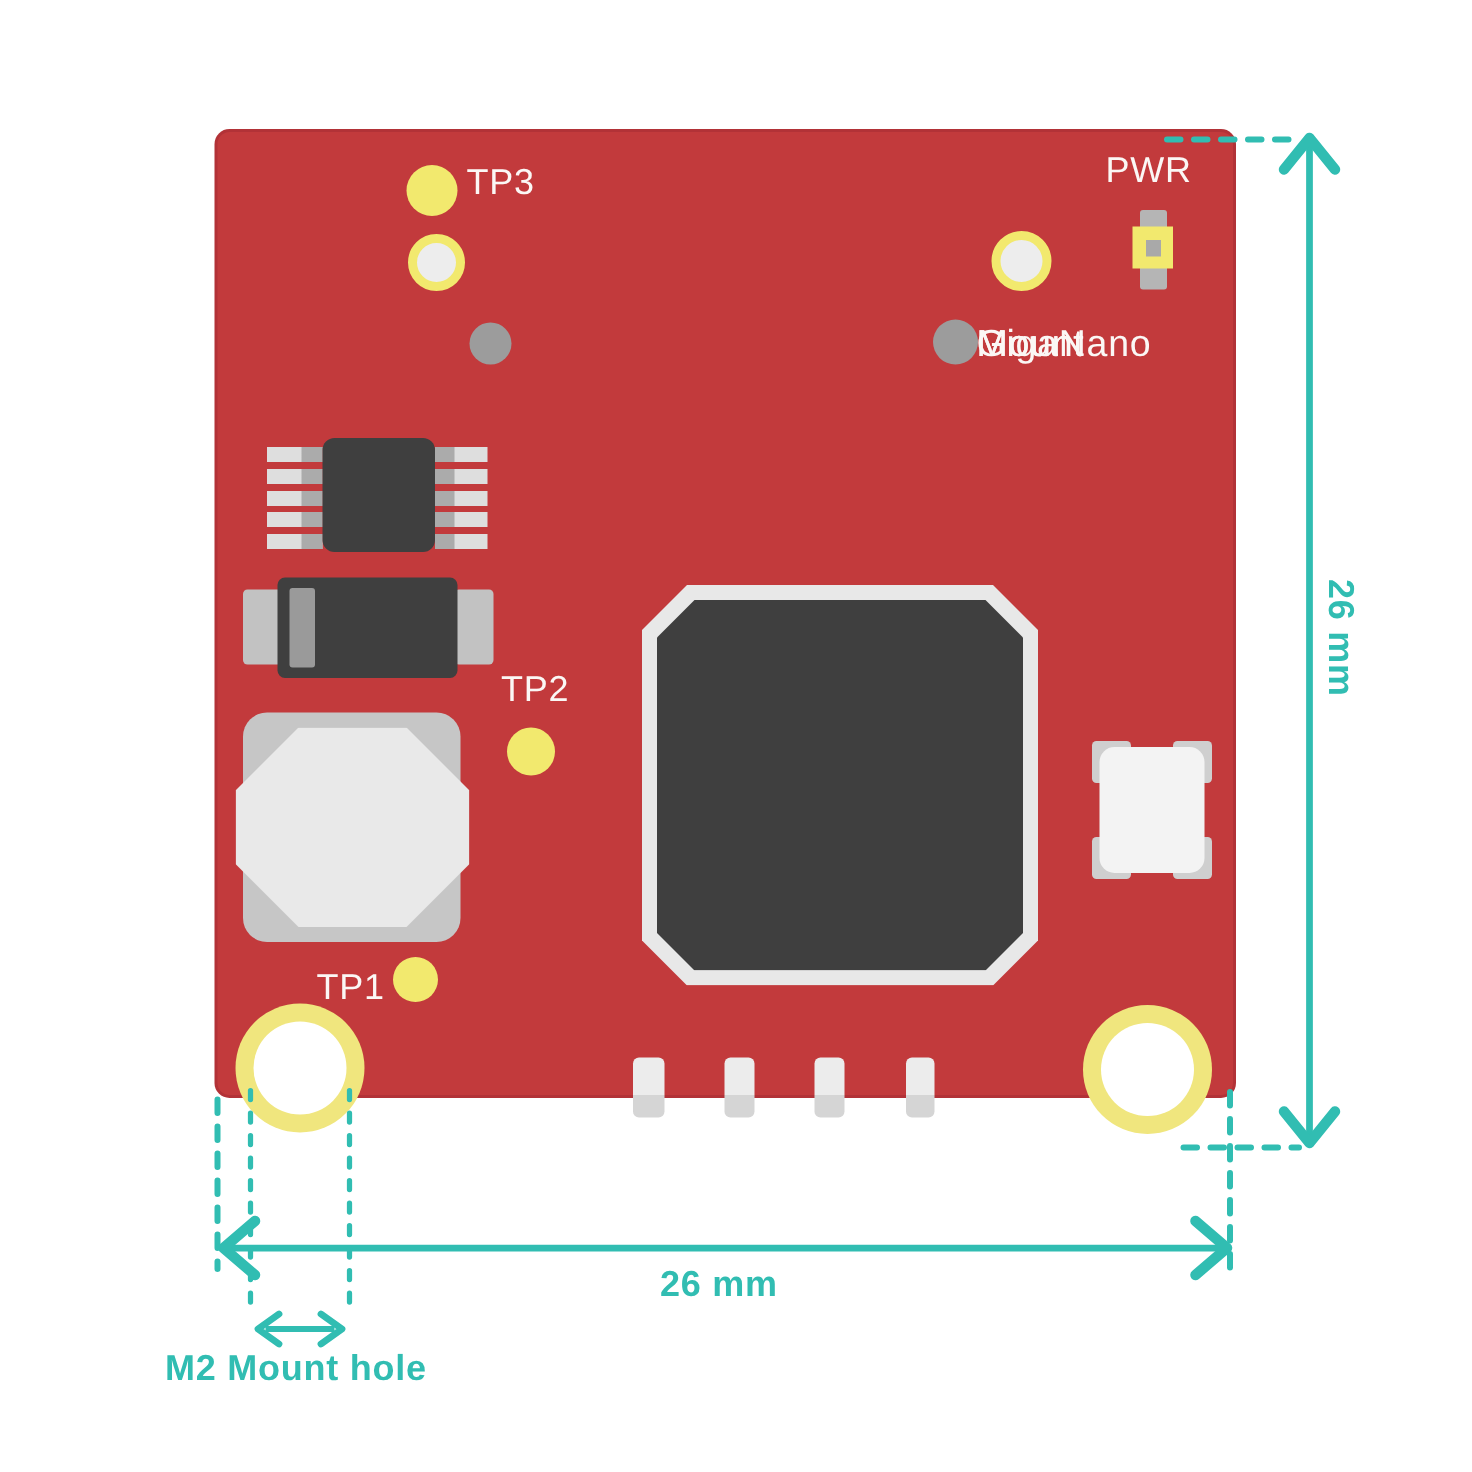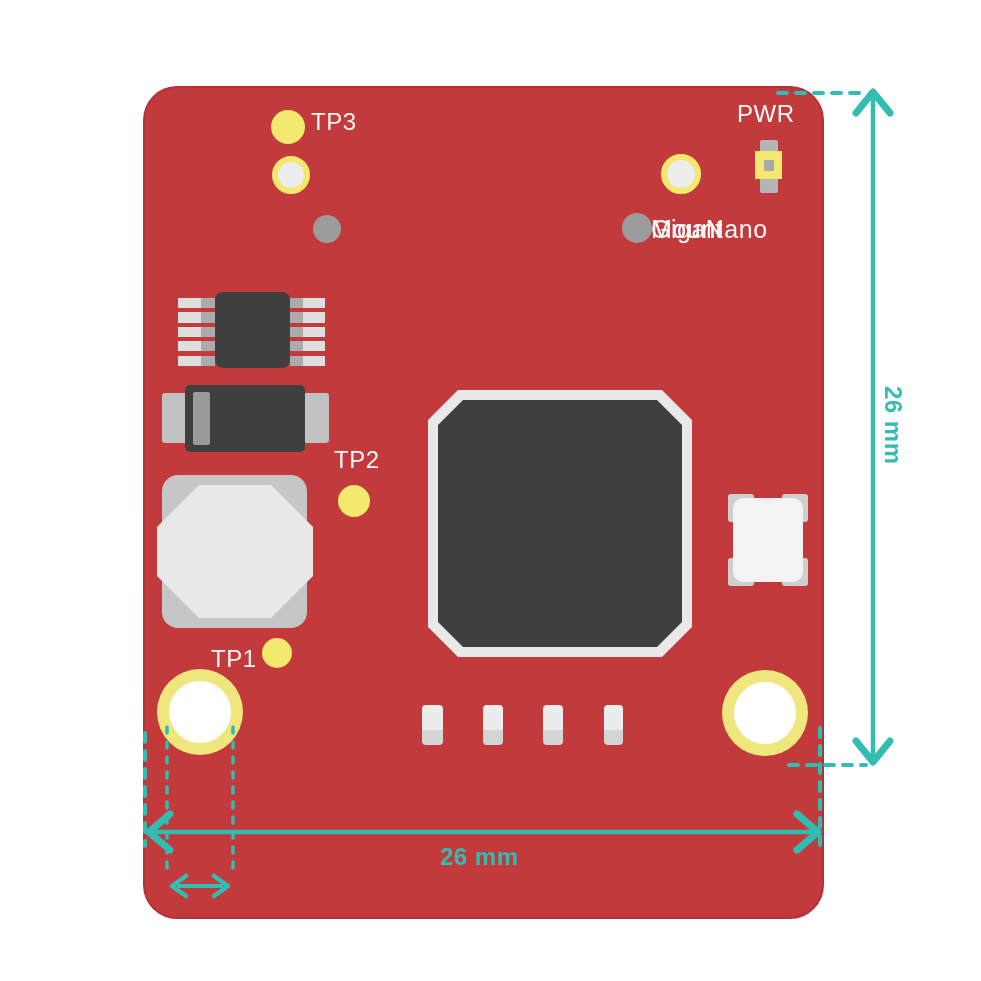--- a/index.html
+++ b/index.html
@@ -1,19 +1,19 @@
 <!DOCTYPE html>
 <html style="--background: #ffffff; --board-red: #C23A3C; --board-border: #B23237; --dark-component: #3F3F3F; --light-pad: #E4E3E1; --brown: #6F5B4D; --black-mid: #3A3A3A; --gray-via: #9C9C9C; --gray-terminal: #C2C2C2; --yellow: #F2E96E; --yellow-ring: #F0E67E; --led-gray: #B5B5B5; --inductor-base: #C6C6C6; --inductor-top: #E9E9E9; --text-white: #FBF7F5; --teal: #31BDB2;"><head>
 <meta charset="utf-8">
 <style>
   html,body{margin:0;padding:0;background:#fff;}
   .canvas{position:relative;width:981px;height:981px;background:var(--background);overflow:hidden;
           font-family:"Liberation Sans",sans-serif;}
-  .board{position:absolute;left:145px;top:88px;width:677px;height:829px;background:var(--board-red);
-         border-radius:32px;box-shadow:0 0 0 2px var(--board-border);}
+  .board{position:absolute;left:145px;top:88px;width:677px;height:642px;background:var(--board-red);
+         border-radius:8px;box-shadow:0 0 0 2px var(--board-border);}
   .board *{position:absolute;}
   
   .smd{display:flex;border-radius:4px;overflow:hidden;}
   .smd.v{flex-direction:column;}
   .smd .e{flex:3;background:var(--light-pad);}
   .smd .m{flex:4;}
   .pad{border-radius:4px;background:linear-gradient(to bottom,#ECECEC 0 62%,#D5D5D5 62% 100%);}
   .via{border-radius:50%;background:var(--gray-via);}
   .tp-dot{border-radius:50%;background:var(--yellow);}
   .tp-ring{border-radius:50%;background:#EDEDED;border:6px solid var(--yellow);box-sizing:border-box;}
@@ -356,13 +356,14 @@
       <path class="dash2" d="M167 727 V876"></path>
       <path class="dash2" d="M233 727 V876"></path>
       <path class="dline2" d="M177 886 H223"></path>
       <path class="chev2" d="M186 876 L172 886 L186 896"></path>
       <path class="chev2" d="M214 876 L228 886 L214 896"></path>
     </g>
   </svg>
 
   <div class="dim-label h">26 mm</div>
   <div class="dim-label w">26 mm</div>
+  <div class="dim-label m2">M2 Mount hole</div>
 </div>
 
 </body></html>

